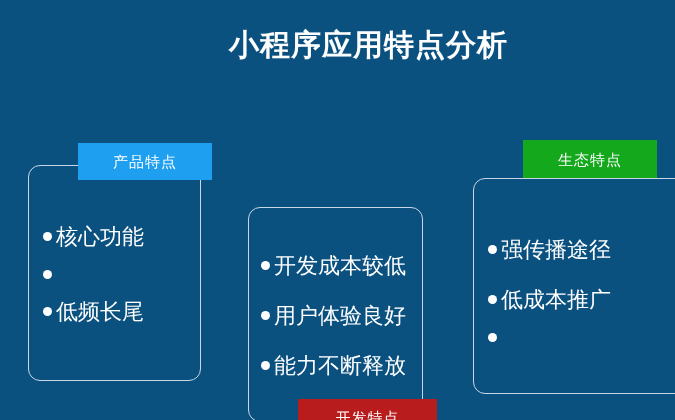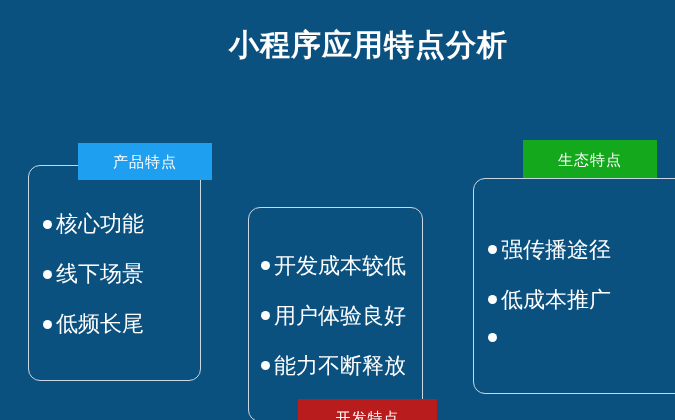--- a/index.html
+++ b/index.html
@@ -107,21 +107,20 @@
   <div id="slide-title">小程序应用特点分析</div>
 
   <div class="card" id="card-product">
     <div class="card-list">
       <div class="bullet-row">
         <span class="bullet-dot"></span>
         <span>核心功能</span>
       </div>
       <div class="bullet-row">
         <span class="bullet-dot"></span>
-        <span>线下场景</span>
       </div>
       <div class="bullet-row">
         <span class="bullet-dot"></span>
         <span>低频长尾</span>
       </div>
     </div>
   </div>
   <div class="badge" id="badge-product">产品特点</div>
 
   <div class="card" id="card-development">

